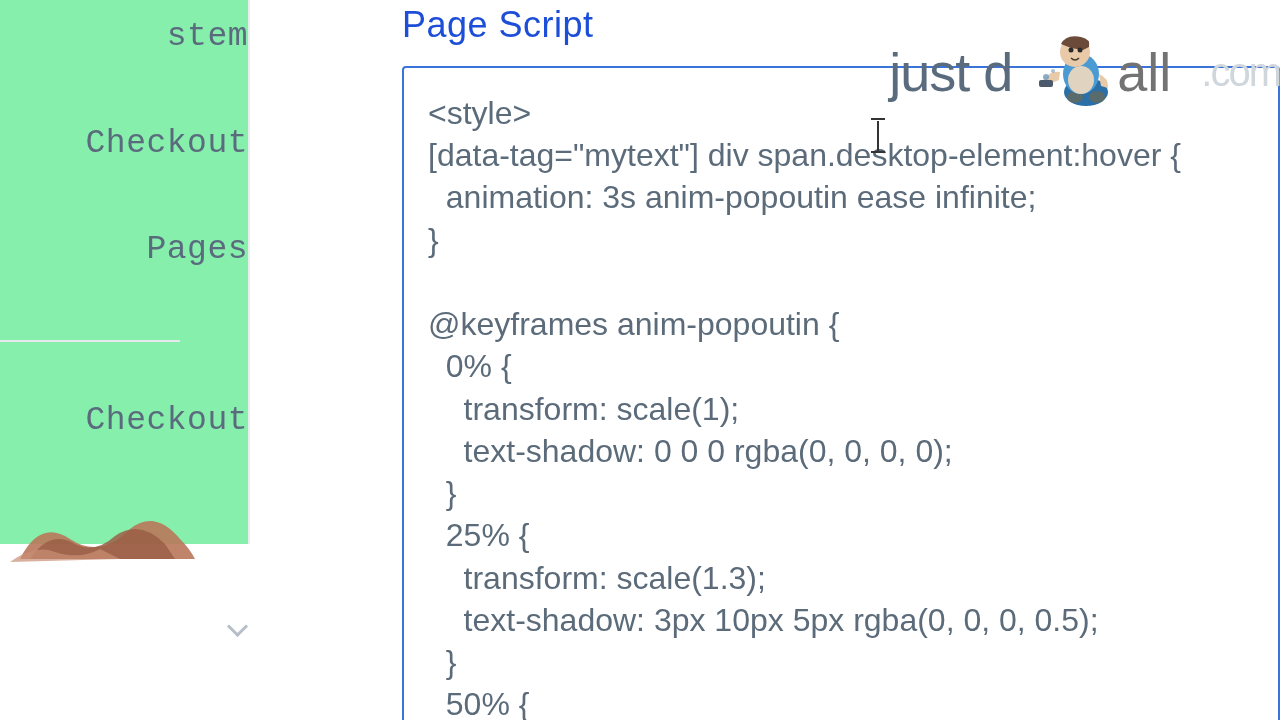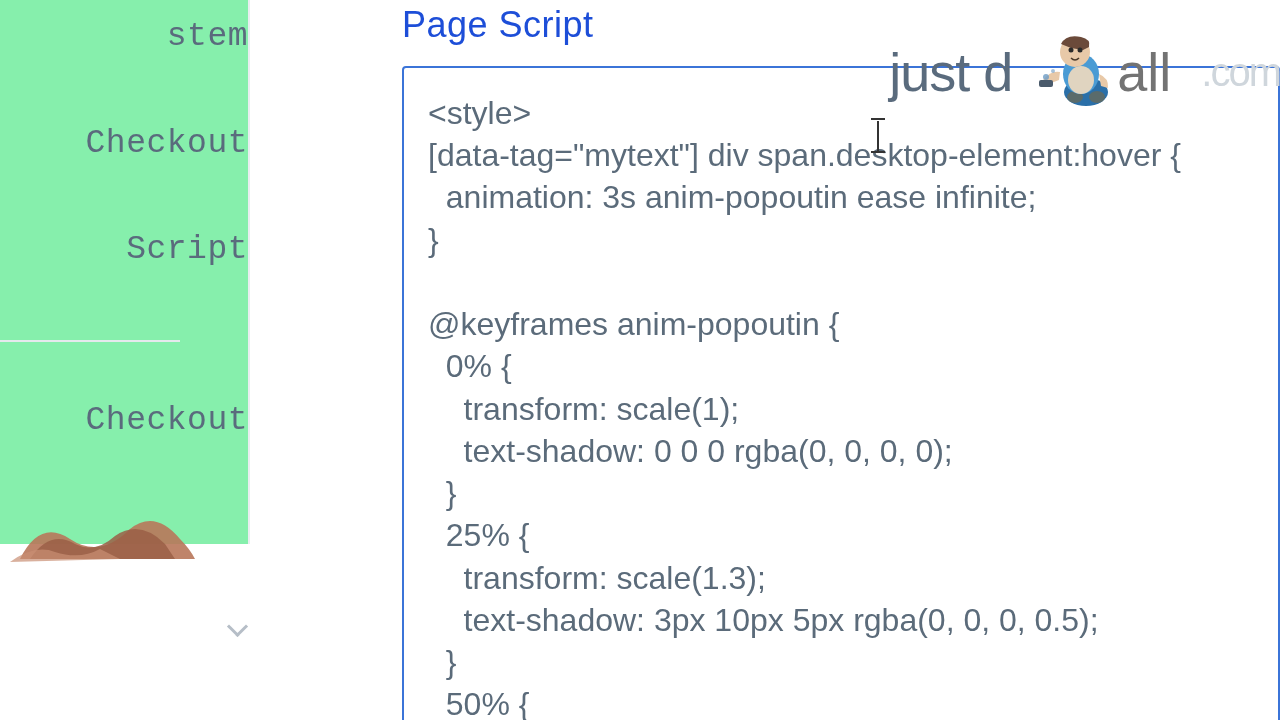--- a/index.html
+++ b/index.html
@@ -145,21 +145,21 @@
 <body>
 
 <div class="sidebar">
   <div class="sidebar-item it1">
     <span class="sidebar-label">stem</span>
   </div>
   <div class="sidebar-item it2">
     <span class="sidebar-label">Checkout</span>
   </div>
   <div class="sidebar-item it3">
-    <span class="sidebar-label"> Script</span>
+    <span class="sidebar-label"> Pages</span>
   </div>
   <div class="sidebar-divider"></div>
   <div class="sidebar-item it4">
     <span class="sidebar-label">Checkout</span>
   </div>
   <div class="sidebar-item it5">
     <span class="chevron-down"></span>
   </div>
 
   <div class="bottom-img">

